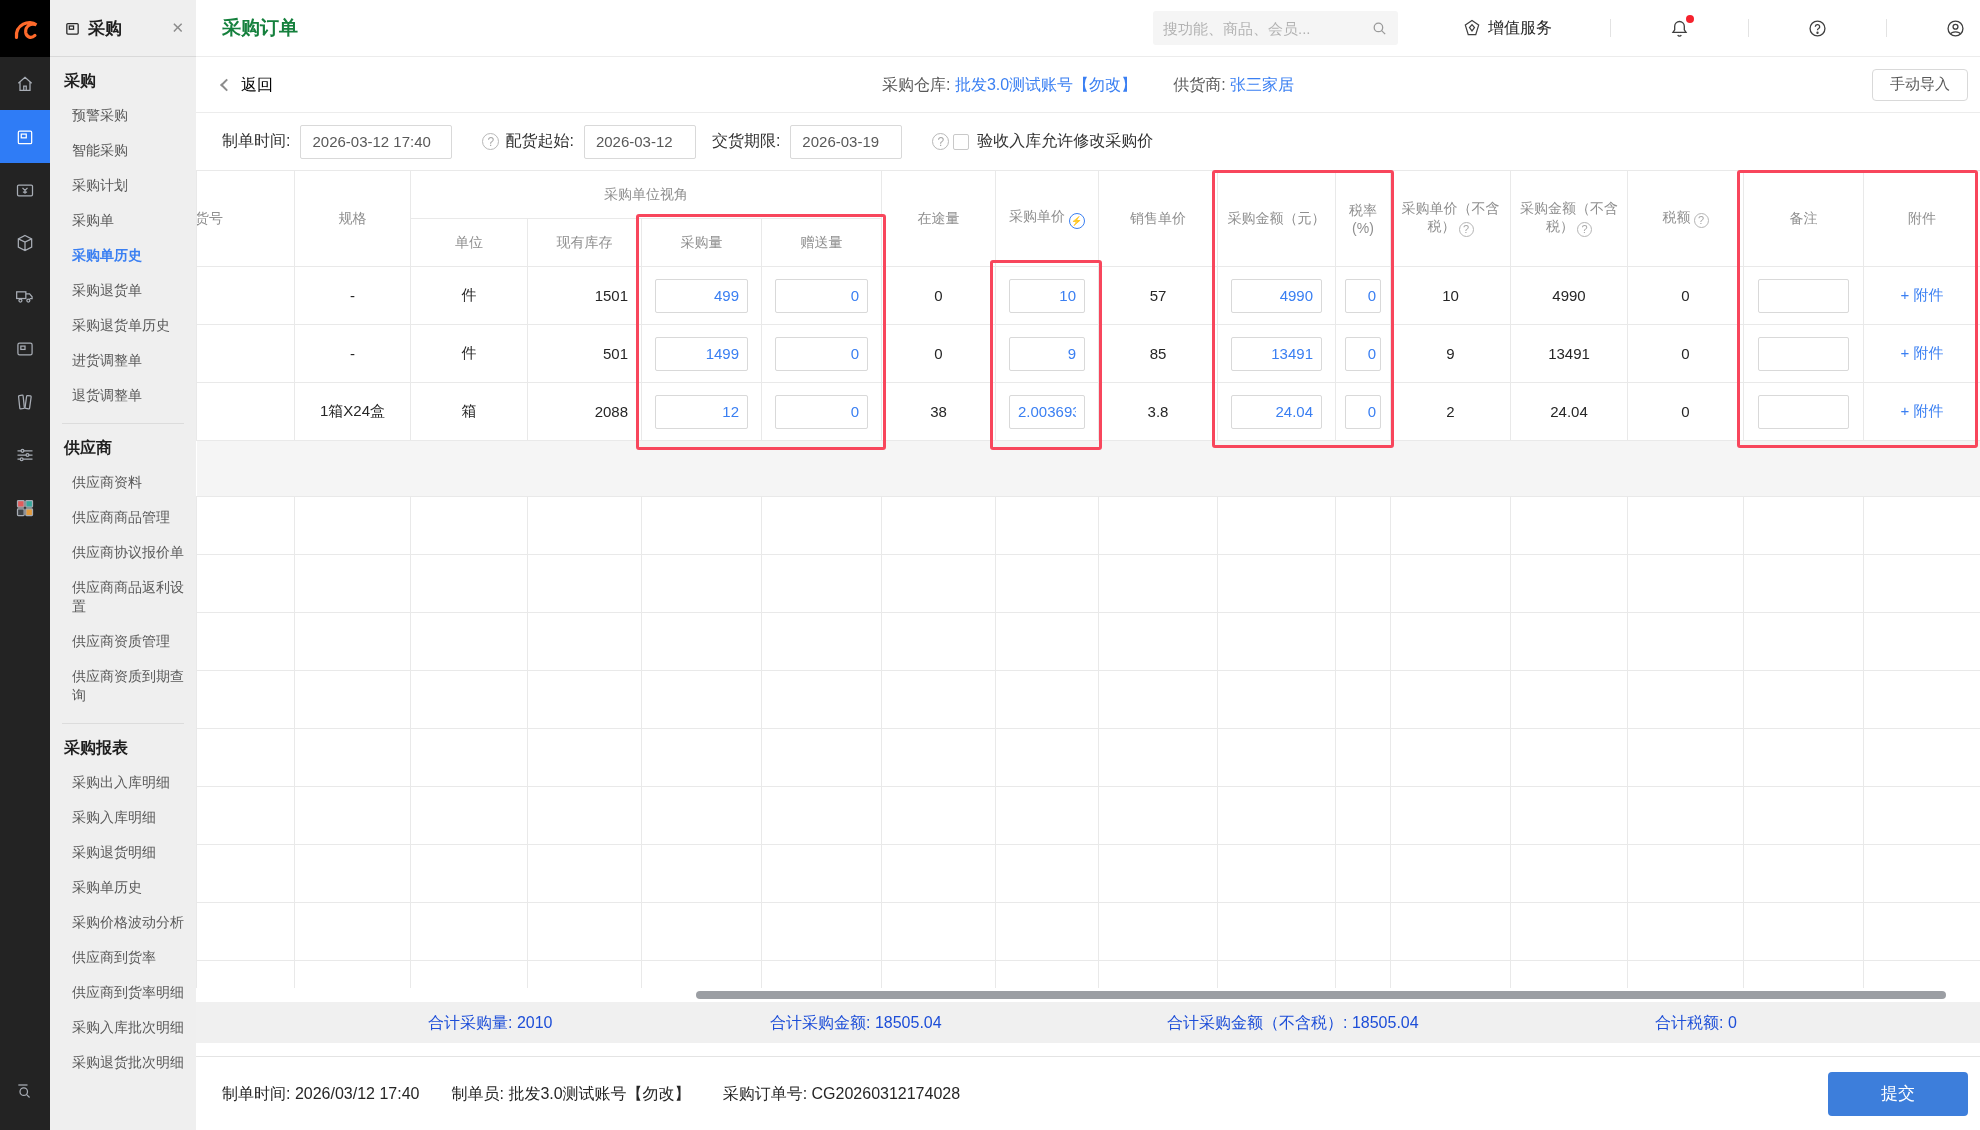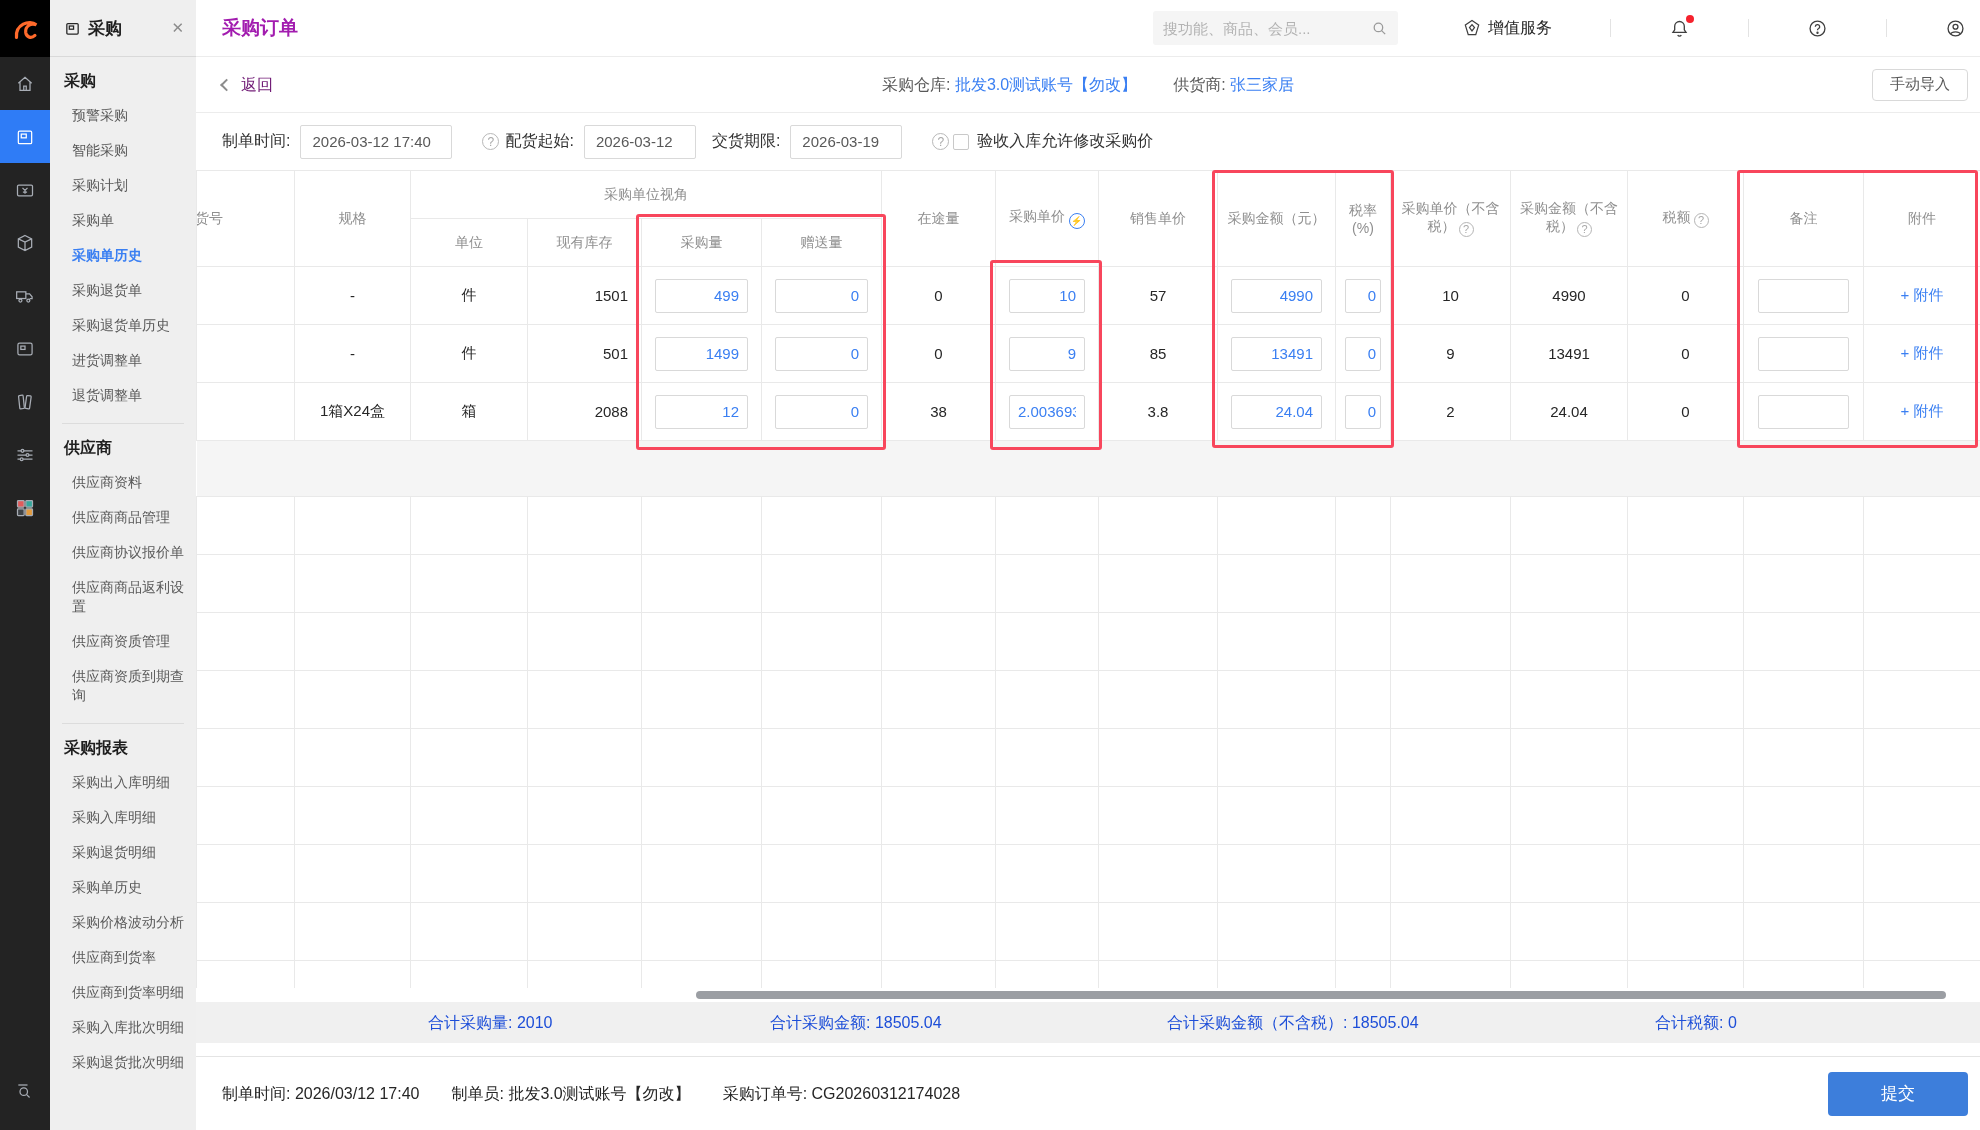--- a/index.html
+++ b/index.html
@@ -24,34 +24,34 @@
   .sec-title { font-size:16px; font-weight:700; color:#1f1f1f; padding:14px 0 6px 14px; }
   .nav-item { font-size:14px; color:#595959; padding:8px 8px 8px 22px; line-height:19px; cursor:pointer; }
   .nav-item.active { color:#3a7ff2; font-weight:700; }
   .sec-divider { height:1px; background:#dcdcdc; margin:10px 12px 0 12px; }
 
   
   .main { position:absolute; left:196px; top:0; width:1784px; height:1130px; background:#fff; }
 
   .topbar { height:57px; border-bottom:1px solid #ececec; position:relative; background:#fff; }
   .page-title { position:absolute; left:26px; top:50%; transform:translateY(-50%);
-                font-size:19px; font-weight:700; color:#a21caf; }
+                font-size:19px; font-weight:700; color:#15803d; }
   .topbar-right { position:absolute; right:14px; top:0; height:100%; display:flex; align-items:center;gap:44px; }
   .searchbox { width:245px; height:34px; background:#f5f5f5; border-radius:3px; display:flex; align-items:center; padding:0 10px; }
   .searchbox input { border:none; background:transparent; outline:none; flex:1; font-size:15px; color:#333; min-width:0; }
   .searchbox input::placeholder { color:#b3b3b3; }
   .tb-divider { width:1px; height:18px; background:#e3e3e3; margin:0 14px; }
   .vas { display:flex; align-items:center; gap:6px; font-size:16px; color:#262626; margin-left:20px; cursor:pointer; }
   .icon-dark { stroke:#3f3f3f; fill:none; stroke-width:1.5; }
   .bell-wrap { position:relative; cursor:pointer; display:flex; }
   .red-dot { position:absolute; top:-3px; right:-4px; width:8px; height:8px; border-radius:50%; background:#f5222d; }
 
   .subheader { height:56px; border-bottom:1px solid #ececec; position:relative; background:#fff; }
   .back { position:absolute; left:26px; top:50%; transform:translateY(-50%);
-          display:flex; align-items:center; gap:10px; font-size:16px; color:#701a75; cursor:pointer; }
+          display:flex; align-items:center; gap:10px; font-size:16px; color:#000000; cursor:pointer; }
   .chev { width:9px; height:9px; border-left:2px solid #8c8c8c; border-bottom:2px solid #8c8c8c; transform:rotate(45deg); }
   .sub-center { position:absolute; left:50%; top:50%; transform:translate(-50%,-50%);
                 display:flex; gap:36px; font-size:16px; white-space:nowrap; }
   .lbl { color:#595959; }
   .lnk { color:#3a7ff2; cursor:pointer; }
   .manual-btn { position:absolute; right:12px; top:50%; transform:translateY(-50%);
                 height:32px; padding:0 17px; border:1px solid #d9d9d9; border-radius:4px;
                 background:#fff; font-size:15px; color:#595959; cursor:pointer; }
 
   .formrow { height:57px; display:flex; align-items:center; padding-left:26px; font-size:16px; color:#333; background:#fff; }

